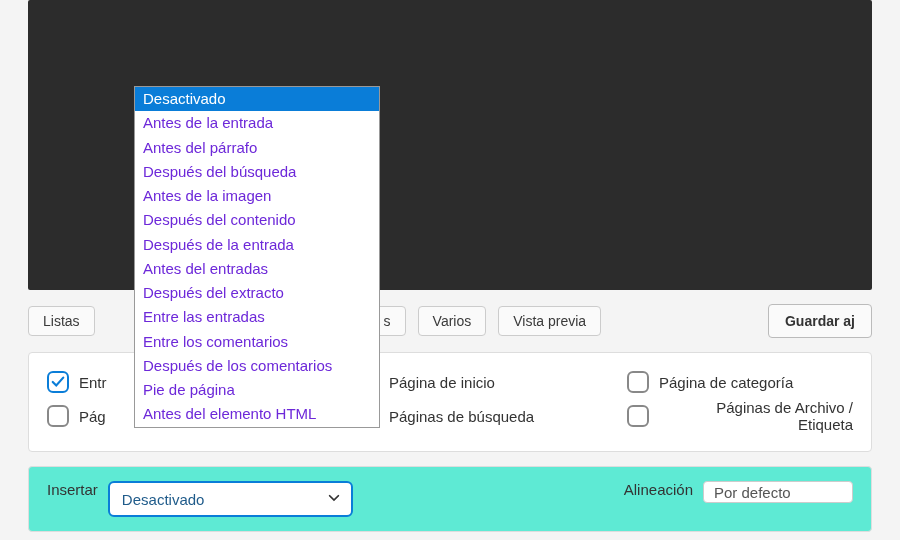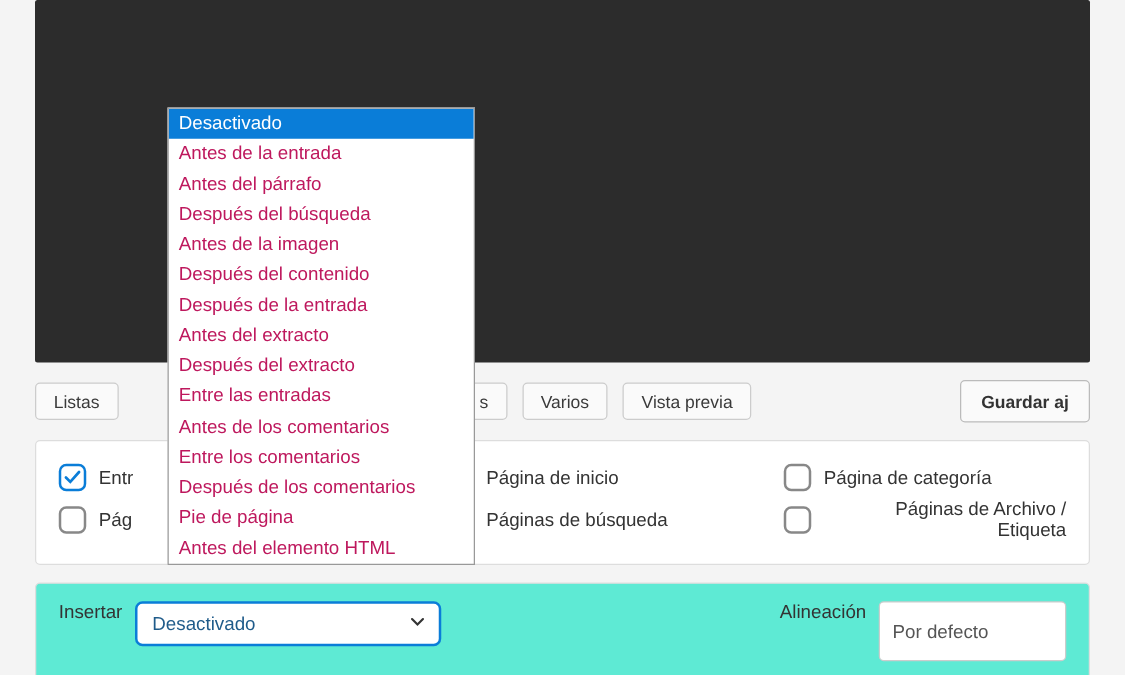--- a/index.html
+++ b/index.html
@@ -117,21 +117,21 @@
   }
   .insert-select .chevron {
     position: absolute;
     right: 10px;
     top: 50%;
     transform: translateY(-50%);
     color: #333;
   }
   .align-select {
     width: 150px;
-    height: 48px;
+    height: 22px;
     border: 1px solid #ccc;
     border-radius: 4px;
     background: #fff;
     display: flex;
     align-items: center;
     padding: 0 10px;
     color: #555;
     font-size: 15px;
     cursor: pointer;
   }
@@ -145,21 +145,21 @@
     background: #fff;
     border: 1px solid #999;
     z-index: 100;
     max-height: 400px;
     overflow: hidden;
   }
   .dropdown-list .option {
     padding: 2px 8px 2px 8px;
     font-size: 15px;
     line-height: 1.35;
-    color: #be185d;
+    color: #6d28d9;
     cursor: pointer;
     white-space: nowrap;
   }
   .dropdown-list .option.selected {
     background: #0a7dd8;
     color: #fff;
   }
 </style>
 </head>
 <body>
@@ -231,21 +231,20 @@
 </div>
 
 <div class="dropdown-list" id="dropdown-list">
     <div class="option selected">Desactivado</div>
     <div class="option">Antes de la entrada</div>
     <div class="option">Antes del párrafo</div>
     <div class="option">Después del búsqueda</div>
     <div class="option">Antes de la imagen</div>
     <div class="option">Después del contenido</div>
     <div class="option">Después de la entrada</div>
-    <div class="option">Antes del extracto</div>
+    <div class="option">Antes del entradas</div>
     <div class="option">Después del extracto</div>
     <div class="option">Entre las entradas</div>
-    <div class="option">Antes de los comentarios</div>
     <div class="option">Entre los comentarios</div>
     <div class="option">Después de los comentarios</div>
     <div class="option">Pie de página</div>
     <div class="option">Antes del elemento HTML</div>
   </div>
 
 </body></html>

